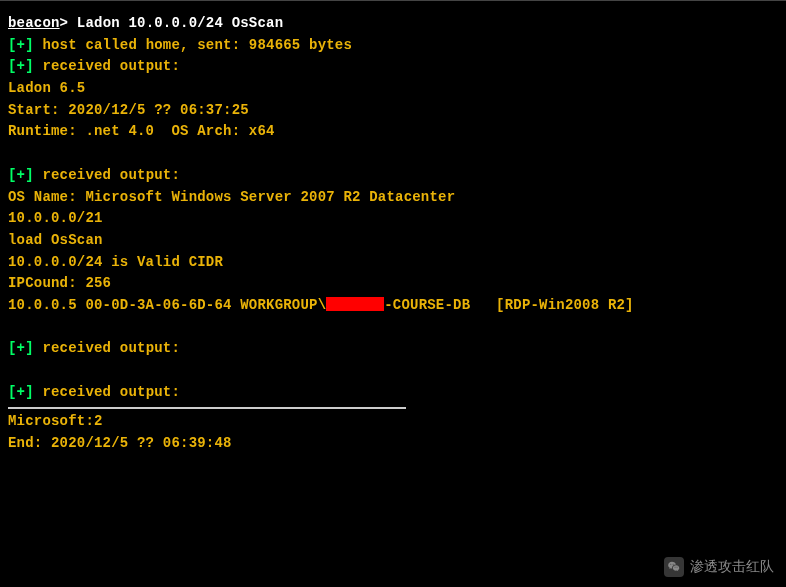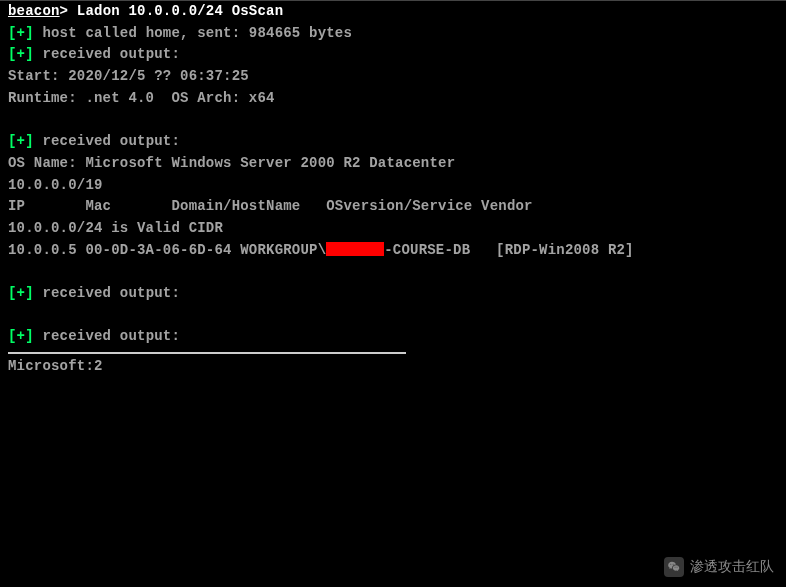--- a/index.html
+++ b/index.html
@@ -10,31 +10,31 @@
     font-family: "Consolas", "Courier New", monospace;
     font-size: 14px;
     width: 786px;
     height: 587px;
     overflow: hidden;
     position: relative;
     box-sizing: border-box;
     border-top: 1px solid #444;
   }
   .terminal {
-    padding: 0 8px;
+    padding: 12px 8px;
     line-height: 1.55;
     font-weight: bold;
     letter-spacing: 0.2px;
   }
   .line { white-space: pre; }
   .prompt-label { color: #fff; text-decoration: underline; }
   .chevron { color: #fff; }
   .cmd { color: #fff; }
   .tag { color: #00ff66; }
-  .txt { color: #a3a3a3; }
+  .txt { color: #eab308; }
   .redact {
     display: inline-block;
     background: #ff0000;
     width: 58px;
     height: 14px;
     vertical-align: -2px;
   }
   .separator {
     border-top: 2px solid #ccc;
     width: 398px;
@@ -69,46 +69,49 @@
 <body>
 
 <div class="terminal">
 
   <div class="line"><span class="prompt-label">beacon</span><span class="chevron">&gt;</span> <span class="cmd">Ladon 10.0.0.0/24 OsScan</span></div>
 
   <div class="line"><span class="tag">[+]</span><span class="txt"> host called home, sent: 984665 bytes</span></div>
 
   <div class="line"><span class="tag">[+]</span><span class="txt"> received output:</span></div>
 
+  <div class="line txt">Ladon 6.5</div>
   <div class="line txt">Start: 2020/12/5 ?? 06:37:25</div>
   <div class="line txt">Runtime: .net 4.0  OS Arch: x64</div>
 
   <div class="line">&nbsp;</div>
 
   <div class="line"><span class="tag">[+]</span><span class="txt"> received output:</span></div>
 
-  <div class="line txt">OS Name: Microsoft Windows Server 2000 R2 Datacenter</div>
-  <div class="line txt">10.0.0.0/19</div>
-  <div class="line txt">IP       Mac       Domain/HostName   OSversion/Service Vendor</div>
+  <div class="line txt">OS Name: Microsoft Windows Server 2007 R2 Datacenter</div>
+  <div class="line txt">10.0.0.0/21</div>
+  <div class="line txt">load OsScan</div>
   <div class="line txt">10.0.0.0/24 is Valid CIDR</div>
+  <div class="line txt">IPCound: 256</div>
 
   <div class="line"><span class="txt">10.0.0.5 00-0D-3A-06-6D-64 WORKGROUP\</span><span class="redact"></span><span class="txt">-COURSE-DB   [RDP-Win2008 R2]</span></div>
 
   <div class="line">&nbsp;</div>
 
   <div class="line"><span class="tag">[+]</span><span class="txt"> received output:</span></div>
 
 
   <div class="line">&nbsp;</div>
 
   <div class="line"><span class="tag">[+]</span><span class="txt"> received output:</span></div>
 
   <div class="separator"></div>
 
   <div class="line txt">Microsoft:2</div>
+  <div class="line txt">End: 2020/12/5 ?? 06:39:48</div>
 
 </div>
 
 <div class="watermark">
   <span class="wm-icon">
     <svg viewBox="0 0 24 24">
         <path d="M8.5 3C4.9 3 2 5.6 2 8.8c0 1.8 1 3.4 2.6 4.5l-.7 2.1 2.4-1.2c.7.2 1.4.3 2.2.3h.4c-.1-.4-.2-.9-.2-1.3 0-3 2.9-5.4 6.5-5.4h.3C14.8 4.9 12 3 8.5 3zm-2 3.3c.5 0 .9.4.9.9s-.4.9-.9.9-.9-.4-.9-.9.4-.9.9-.9zm4 0c.5 0 .9.4.9.9s-.4.9-.9.9-.9-.4-.9-.9.4-.9.9-.9zM15.5 9C12.5 9 10 11.1 10 13.7s2.5 4.7 5.5 4.7c.6 0 1.2-.1 1.8-.2l2 1-.5-1.7c1.3-.9 2.2-2.2 2.2-3.8C21 11.1 18.5 9 15.5 9zm-1.7 2.7c.4 0 .7.3.7.7s-.3.7-.7.7-.7-.3-.7-.7.3-.7.7-.7zm3.4 0c.4 0 .7.3.7.7s-.3.7-.7.7-.7-.3-.7-.7.3-.7.7-.7z"></path>
       </svg>
   </span>
   <span>渗透攻击红队</span>

